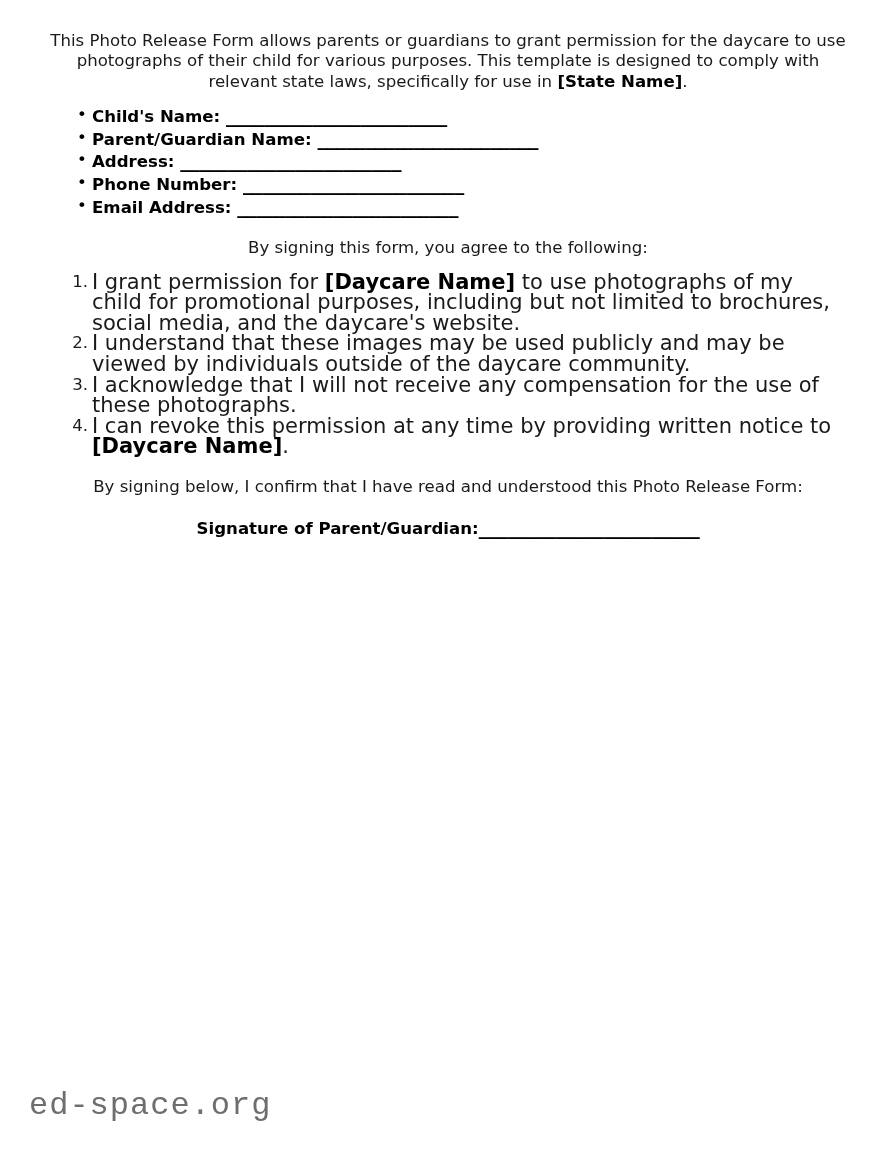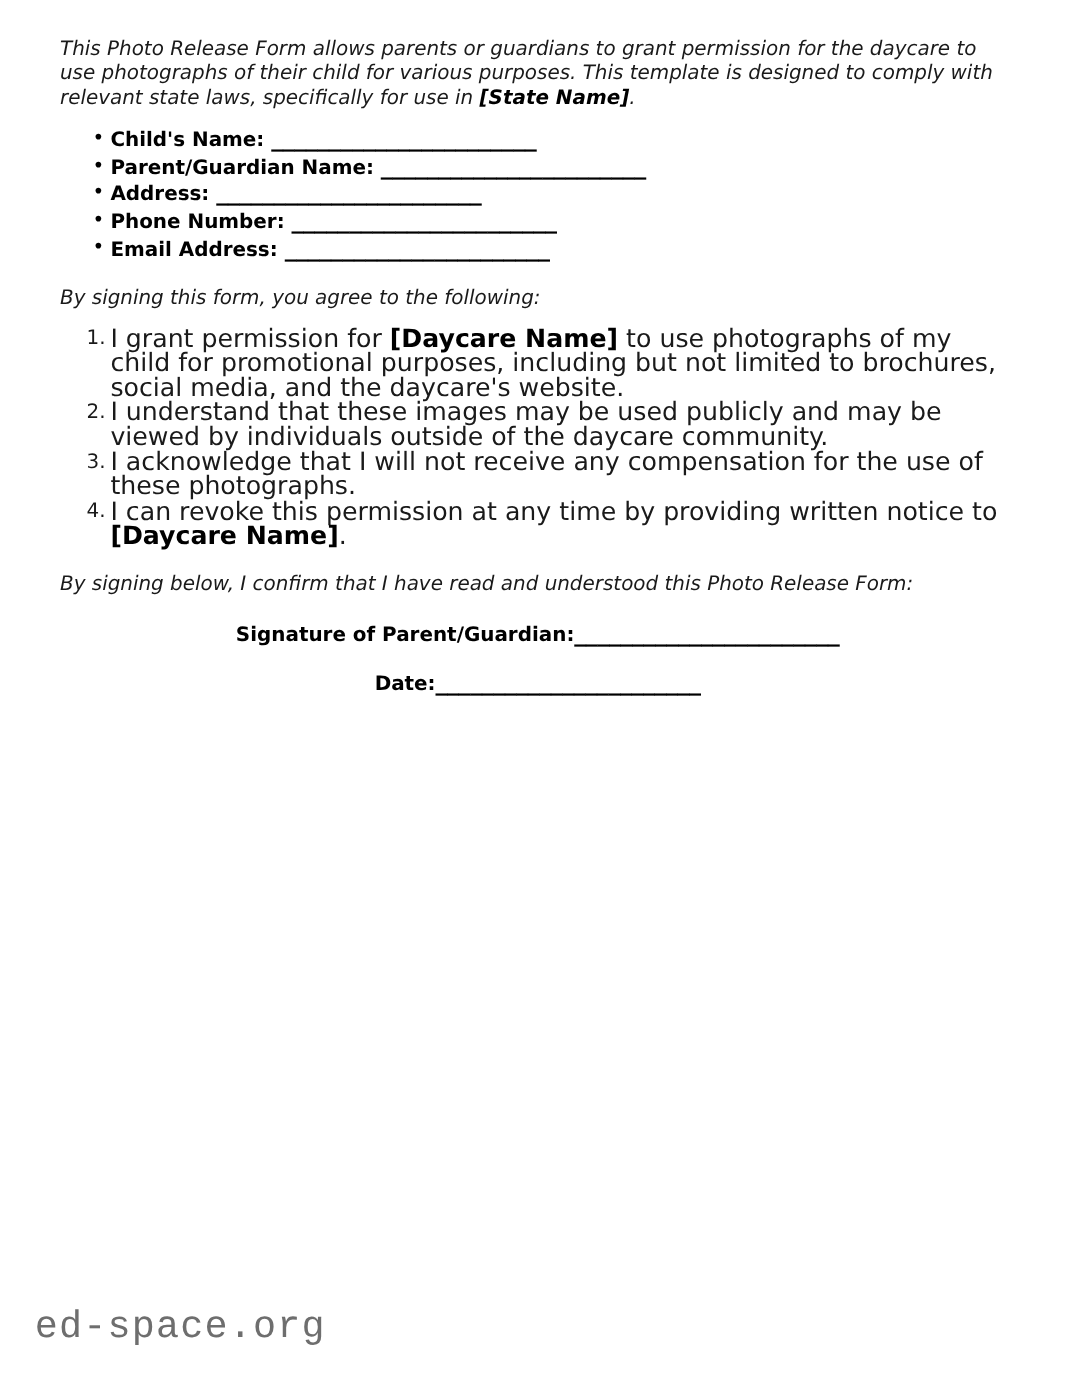--- a/index.html
+++ b/index.html
@@ -43,22 +43,21 @@
     color: #000;
     white-space: nowrap;
   }
 
   
   .para {
     font-size: 16.6px;
     line-height: 20.4px;
     margin: 0;
     color: #1a1a1a;
-    text-align: left;
-    font-style: italic;
+    text-align: center;
   }
   .para b, .bold {
     font-weight: bold;
     color: #000;
   }
   .p-intro { padding-top: 31px; width: 796px; }
   .p-fill  { padding-top: 20px; }
   .p-agree { padding-top: 20px; }
   .p-confirm { padding-top: 20px; }
 
@@ -177,20 +176,17 @@
         <li><span>I acknowledge that I will not receive any compensation for the use of these photographs.</span></li>
         <li><span>I can revoke this permission at any time by providing written notice to </span><span class="bold">[Daycare Name]</span><span>.</span></li>
       </ol>
 
     <p class="para p-confirm">By signing below, I confirm that I have read and understood this Photo Release Form:</p>
 
     <div class="sig-line sig-signature">
       <span>Signature of Parent/Guardian:</span><span class="blank">_______________________</span>
     </div>
 
-    <div class="sig-line sig-date">
-      <span>Date:</span><span class="blank">_______________________</span>
-    </div>
 
   </div>
 
   <div class="watermark">ed-space.org</div>
 </div>
 
 </body></html>

